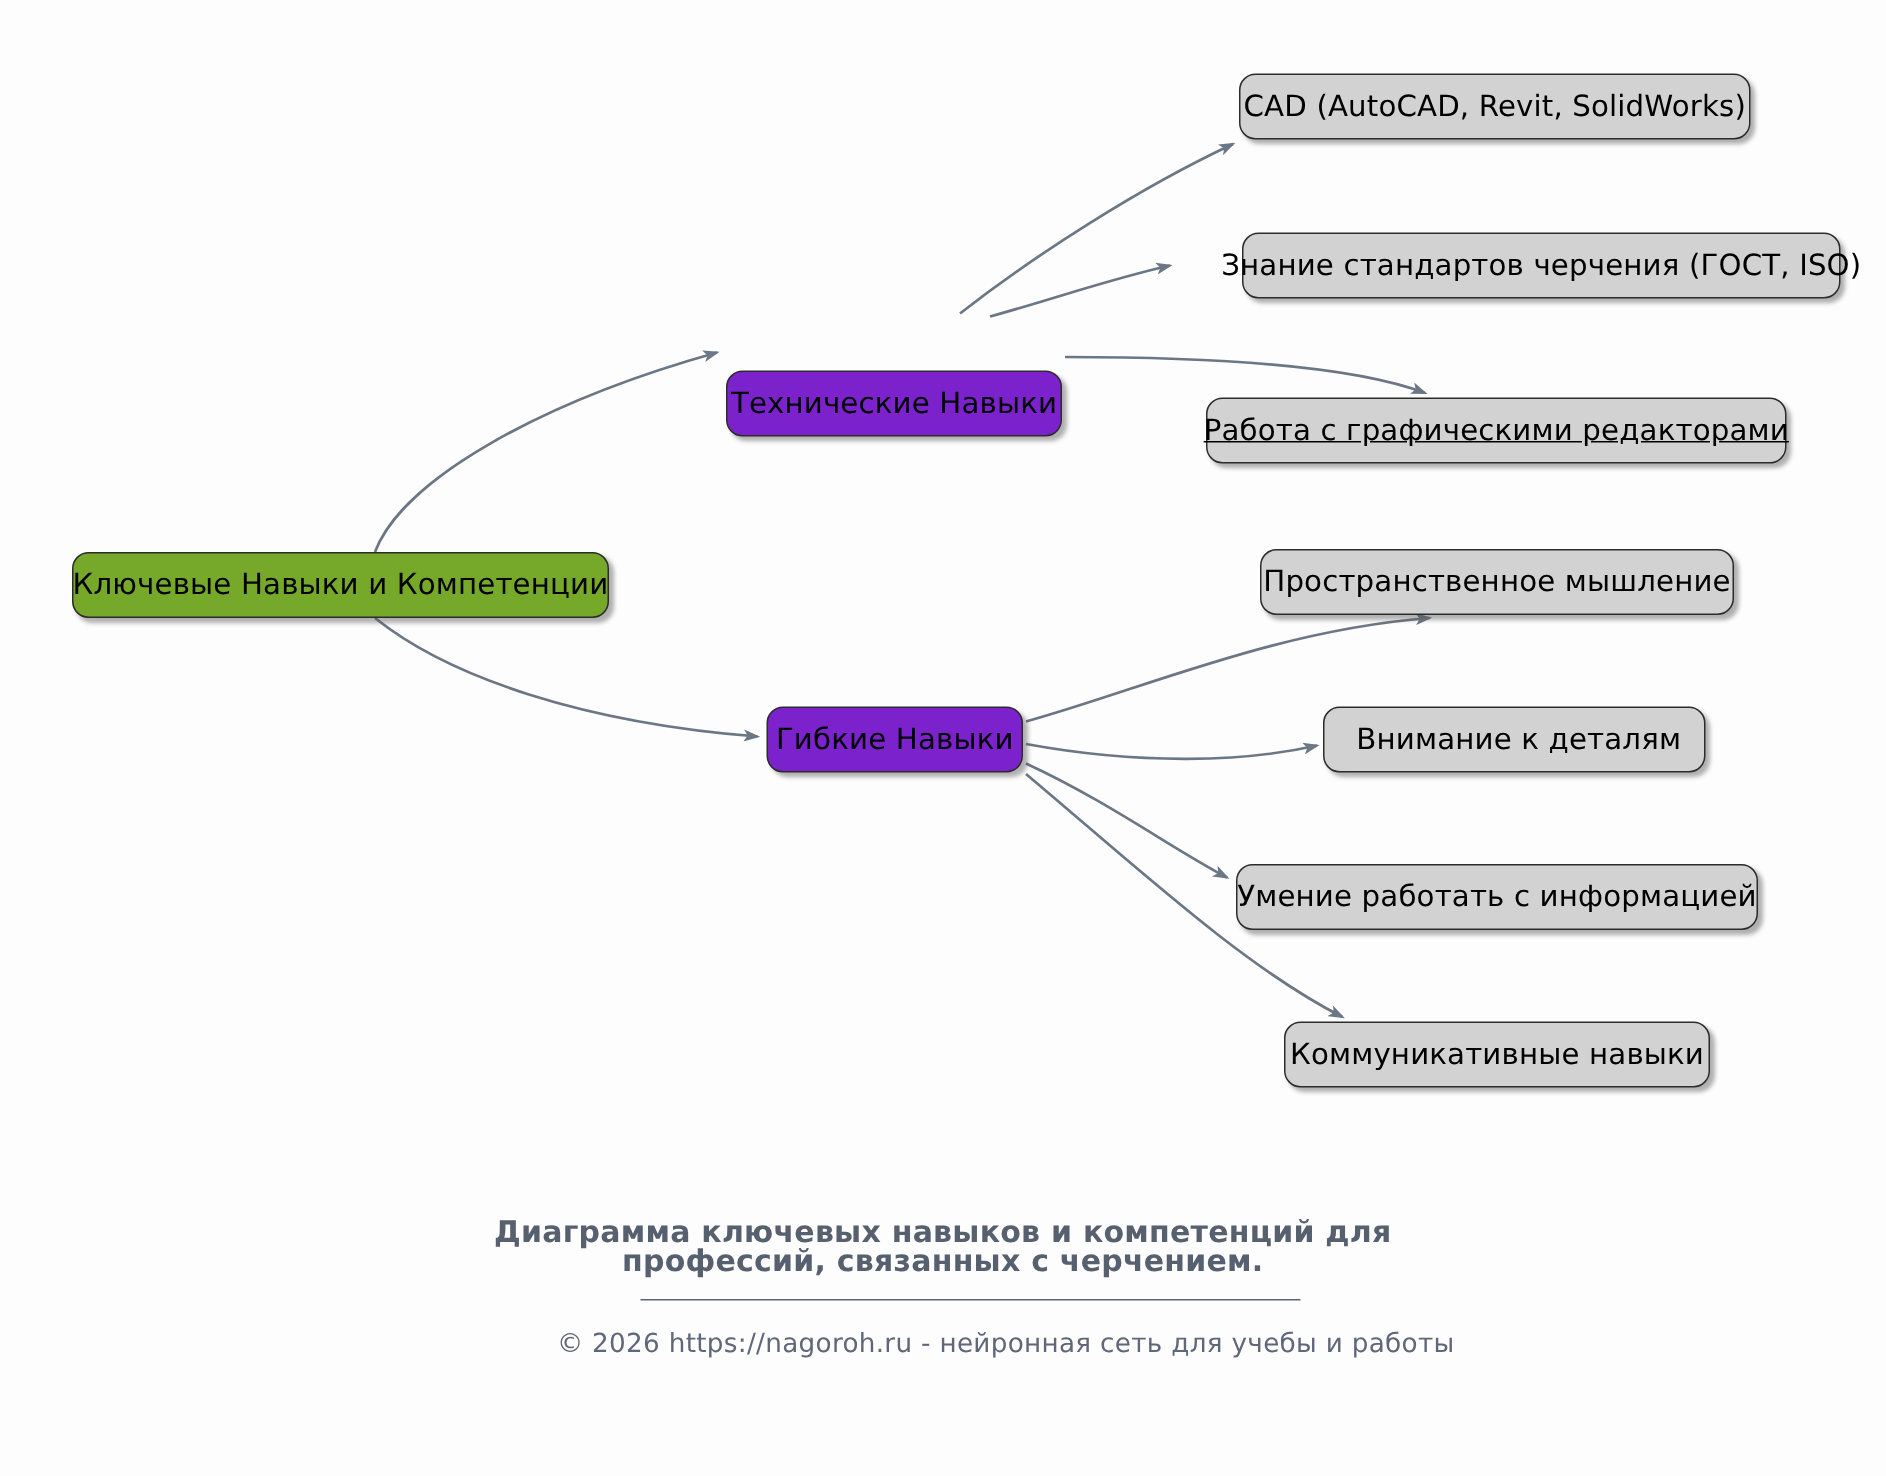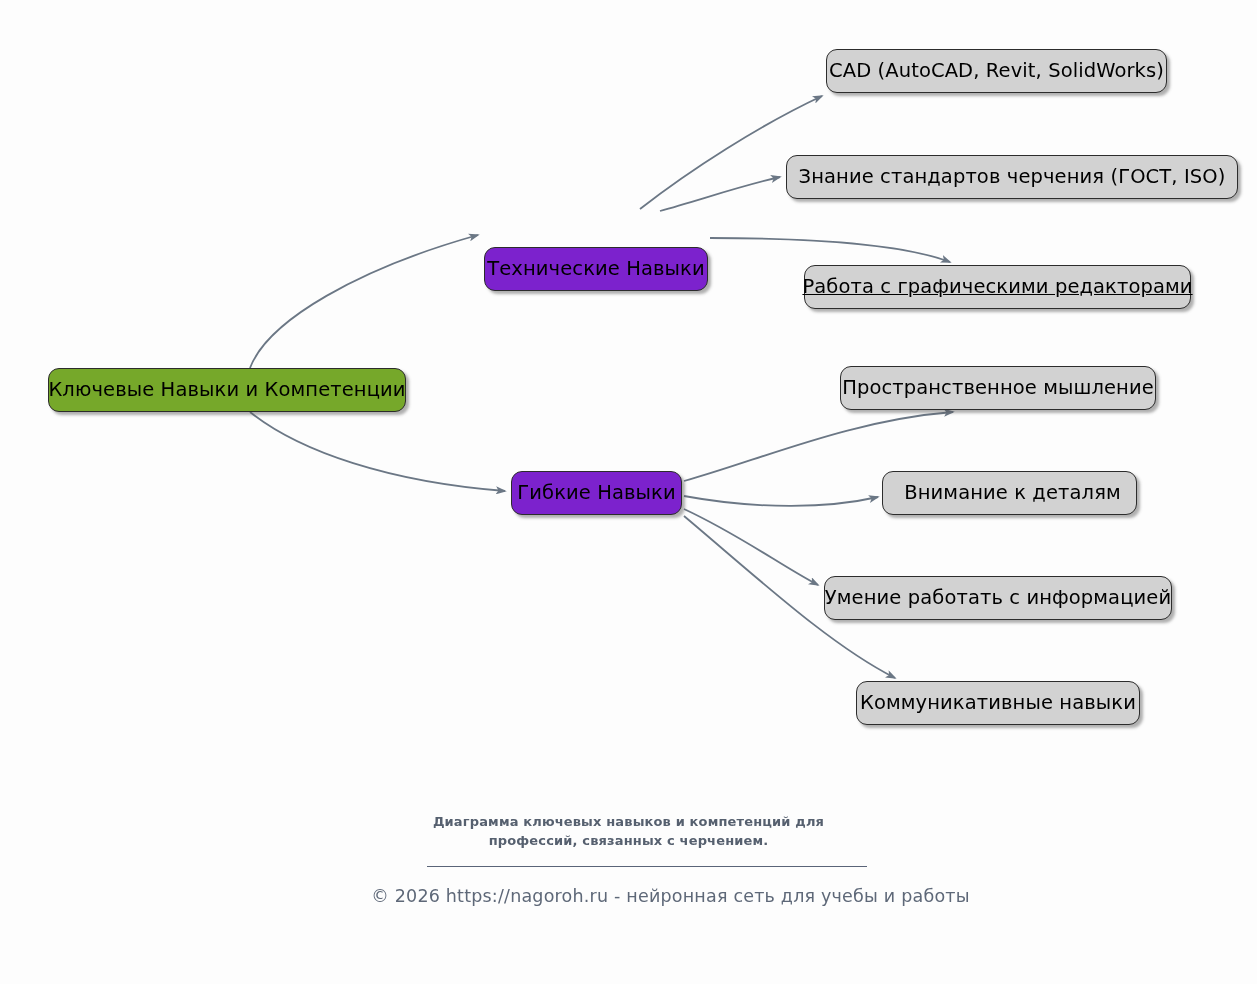--- a/index.html
+++ b/index.html
@@ -58,21 +58,21 @@
     height: 44px;
   }
   .caption-block {
     position: absolute;
     left: 0;
     width: 1257px;
     text-align: center;
   }
   .caption-title {
     top: 812px;
-    font-size: 13px;
+    font-size: 20px;
     font-weight: bold;
     color: #56606f;
     line-height: 19px;
     letter-spacing: 0.15px;
   }
   .caption-divider {
     position: absolute;
     left: 427px;
     top: 866px;
     width: 440px;
@@ -117,21 +117,21 @@
       </div>
       <div class="node node-branch" style="left: 484px; top: 209px; width: 224px; margin-top: 38px;">
         <span>Технические Навыки</span>
       </div>
       <div class="node node-branch" style="left: 511px; top: 471px; width: 171px;">
         <span>Гибкие Навыки</span>
       </div>
       <div class="node node-leaf" style="left: 826px; top: 49px; width: 341px;">
         <span>CAD (AutoCAD, Revit, SolidWorks)</span>
       </div>
-      <div class="node node-leaf" style="left: 786px; top: 155px; width: 452px;">
+      <div class="node node-leaf" style="left: 828px; top: 155px; width: 399px;">
         <span>Знание стандартов черчения (ГОСТ, ISO)</span>
       </div>
       <div class="node node-leaf" style="left: 804px; top: 265px; width: 387px; text-decoration: underline;">
         <span>Работа с графическими редакторами</span>
       </div>
       <div class="node node-leaf" style="left: 840px; top: 366px; width: 316px;">
         <span>Пространственное мышление</span>
       </div>
       <div class="node node-leaf" style="left: 882px; top: 471px; width: 255px; padding-left: 20px;">
         <span>Внимание к деталям</span>

